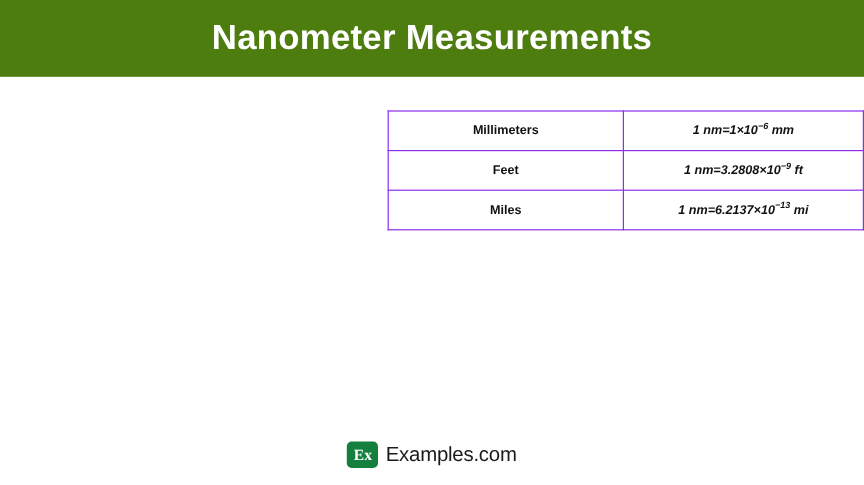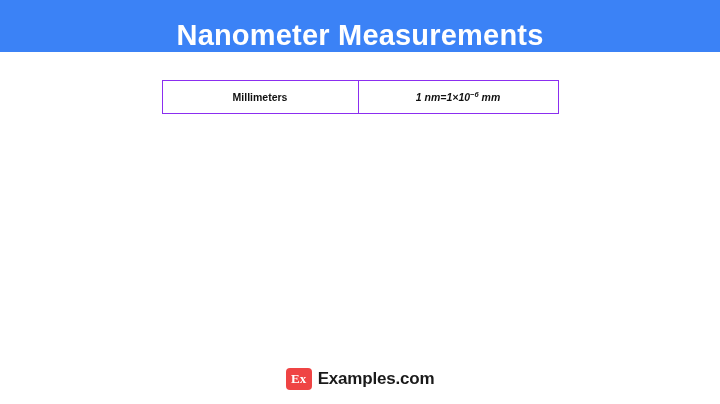--- a/index.html
+++ b/index.html
@@ -15,36 +15,36 @@
   }
   .page {
     position: relative;
     width: 720px;
     height: 404px;
     background: #ffffff;
     box-sizing: border-box;
   }
   .header-bar {
     width: 100%;
-    height: 52px;
-    background: #3b82f6;
+    height: 64px;
+    background: #4d7c0f;
     display: flex;
-    align-items: flex-end;
+    align-items: center;
     justify-content: center;
   }
   .header-title {
     color: #ffffff;
     font-size: 29px;
     font-weight: bold;
     letter-spacing: 0.2px;
     font-family: "Liberation Sans", sans-serif;
   }
   .table-wrap {
     display: flex;
-    justify-content: center;
+    justify-content: flex-end;
     margin-top: 28px;
   }
   table.conv-table {
     border-collapse: collapse;
     width: 396px;
     table-layout: fixed;
   }
   table.conv-table td {
     border: 1px solid #8b2ef0;
     height: 33px;
@@ -73,54 +73,62 @@
     left: 0;
     right: 0;
     bottom: 14px;
     display: flex;
     align-items: center;
     justify-content: center;
   }
   .logo-mark {
     width: 26px;
     height: 22px;
-    background: #ef4444;
+    background: #15803d;
     border-radius: 4px;
     color: #ffffff;
     font-size: 13px;
     font-weight: bold;
     display: flex;
     align-items: center;
     justify-content: center;
     margin-right: 6px;
     font-family: "Liberation Serif", serif;
   }
   .logo-text {
     font-size: 17px;
-    font-weight: bold;
+    font-weight: normal;
     color: #1a1a1a;
     letter-spacing: -0.2px;
   }
 </style>
 </head>
 <body>
 
 <div class="page">
 
   <div class="header-bar">
     <div class="header-title">Nanometer Measurements</div>
   </div>
 
   <div class="table-wrap">
     <table class="conv-table">
       <tbody>
           <tr>
             <td class="unit-cell">Millimeters</td>
             <td class="value-cell"><span>1 nm=1×10</span><sup>−6</sup><span> mm</span></td>
           </tr>
+          <tr>
+            <td class="unit-cell">Feet</td>
+            <td class="value-cell"><span>1 nm=3.2808×10</span><sup>−9</sup><span> ft</span></td>
+          </tr>
+          <tr>
+            <td class="unit-cell">Miles</td>
+            <td class="value-cell"><span>1 nm=6.2137×10</span><sup>−13</sup><span> mi</span></td>
+          </tr>
         </tbody>
     </table>
   </div>
 
   <div class="footer">
     <div class="logo-mark">Ex</div>
     <div class="logo-text">Examples.com</div>
   </div>
 
 </div>

